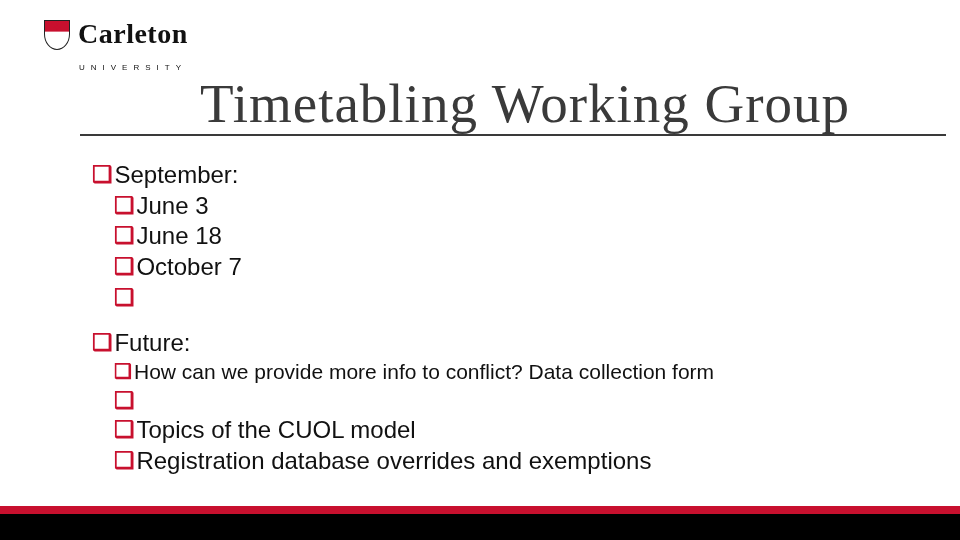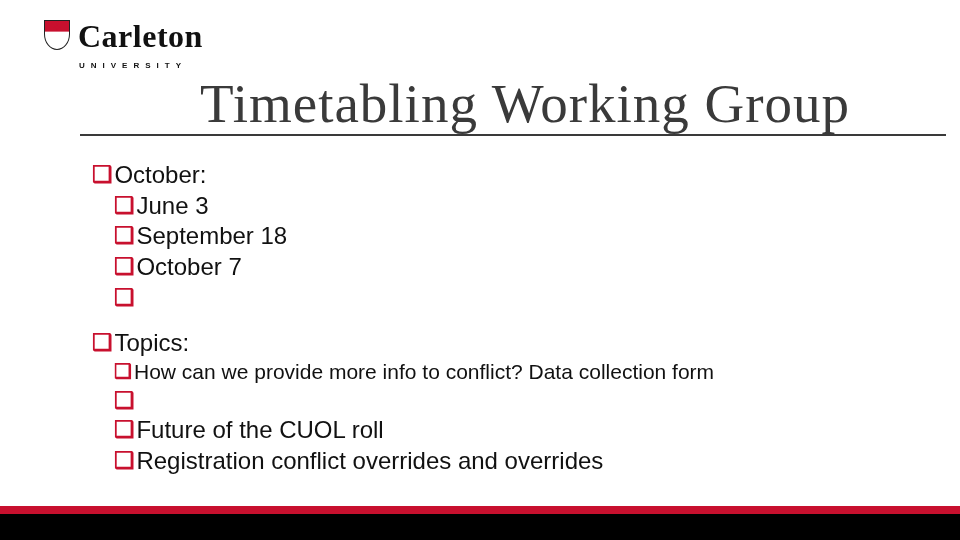--- a/index.html
+++ b/index.html
@@ -16,22 +16,22 @@
     border-bottom-left-radius: 13px 16px;
     border-bottom-right-radius: 13px 16px;
     position: relative;
   }
   .shield::after {
     content: "✦"; 
     position: absolute; top: 1px; left: 50%; transform: translateX(-50%);
     font-size: 10px; color: #c8102e;
   }
   .wordmark { display: flex; flex-direction: column; line-height: 1; }
-  .wm-main { font-family: Georgia, 'Times New Roman', serif; font-weight: 700; font-size: 32px; letter-spacing: 0.5px; color: #111; }
-  .wm-sub { font-size: 8px; letter-spacing: 6px; color: #111; margin-top: 10px; padding-left: 1px; font-weight: bold; }
+  .wm-main { font-family: Georgia, 'Times New Roman', serif; font-weight: 700; font-size: 28px; letter-spacing: 0.5px; color: #111; }
+  .wm-sub { font-size: 8px; letter-spacing: 6px; color: #111; margin-top: 16px; padding-left: 1px; }
 
   
   .title {
     position: absolute;
     top: 72px;
     left: 200px;
     right: 8px;
     font-family: Liberation Serif, serif;
     font-weight: 400;
     font-size: 55px;
@@ -69,58 +69,58 @@
   </div>
 
   <div class="title">Timetabling Working Group</div>
   <div class="rule"></div>
 
   <div class="content">
 
     <div class="blk">
       <div class="row lvl1">
         <span class="bullet">❑</span>
-        <span>October:</span>
+        <span>September:</span>
       </div>
       <div class="row lvl2">
         <span class="bullet">❑</span>
         <span>June 3</span>
       </div>
       <div class="row lvl2">
         <span class="bullet">❑</span>
-        <span>September 18</span>
+        <span>June 18</span>
       </div>
       <div class="row lvl2">
         <span class="bullet">❑</span>
         <span>October 7</span>
       </div>
       <div class="row lvl2">
         <span class="bullet">❑</span>
       </div>
     </div>
 
     <div class="blk">
       <div class="row lvl1">
         <span class="bullet">❑</span>
-        <span>Topics:</span>
+        <span>Future:</span>
       </div>
       <div class="row lvl2 sm">
         <span class="bullet">❑</span>
         <span>How can we provide more info to conflict? Data collection form</span>
       </div>
       <div class="row lvl2">
         <span class="bullet">❑</span>
       </div>
       <div class="row lvl2">
         <span class="bullet">❑</span>
-        <span>Future of the CUOL roll</span>
+        <span>Topics of the CUOL model</span>
       </div>
       <div class="row lvl2">
         <span class="bullet">❑</span>
-        <span>Registration conflict overrides and overrides</span>
+        <span>Registration database overrides and exemptions</span>
       </div>
     </div>
 
   </div>
 
   <div class="footer-red"></div>
   <div class="footer-black"></div>
 </div>
 
 </body></html>

